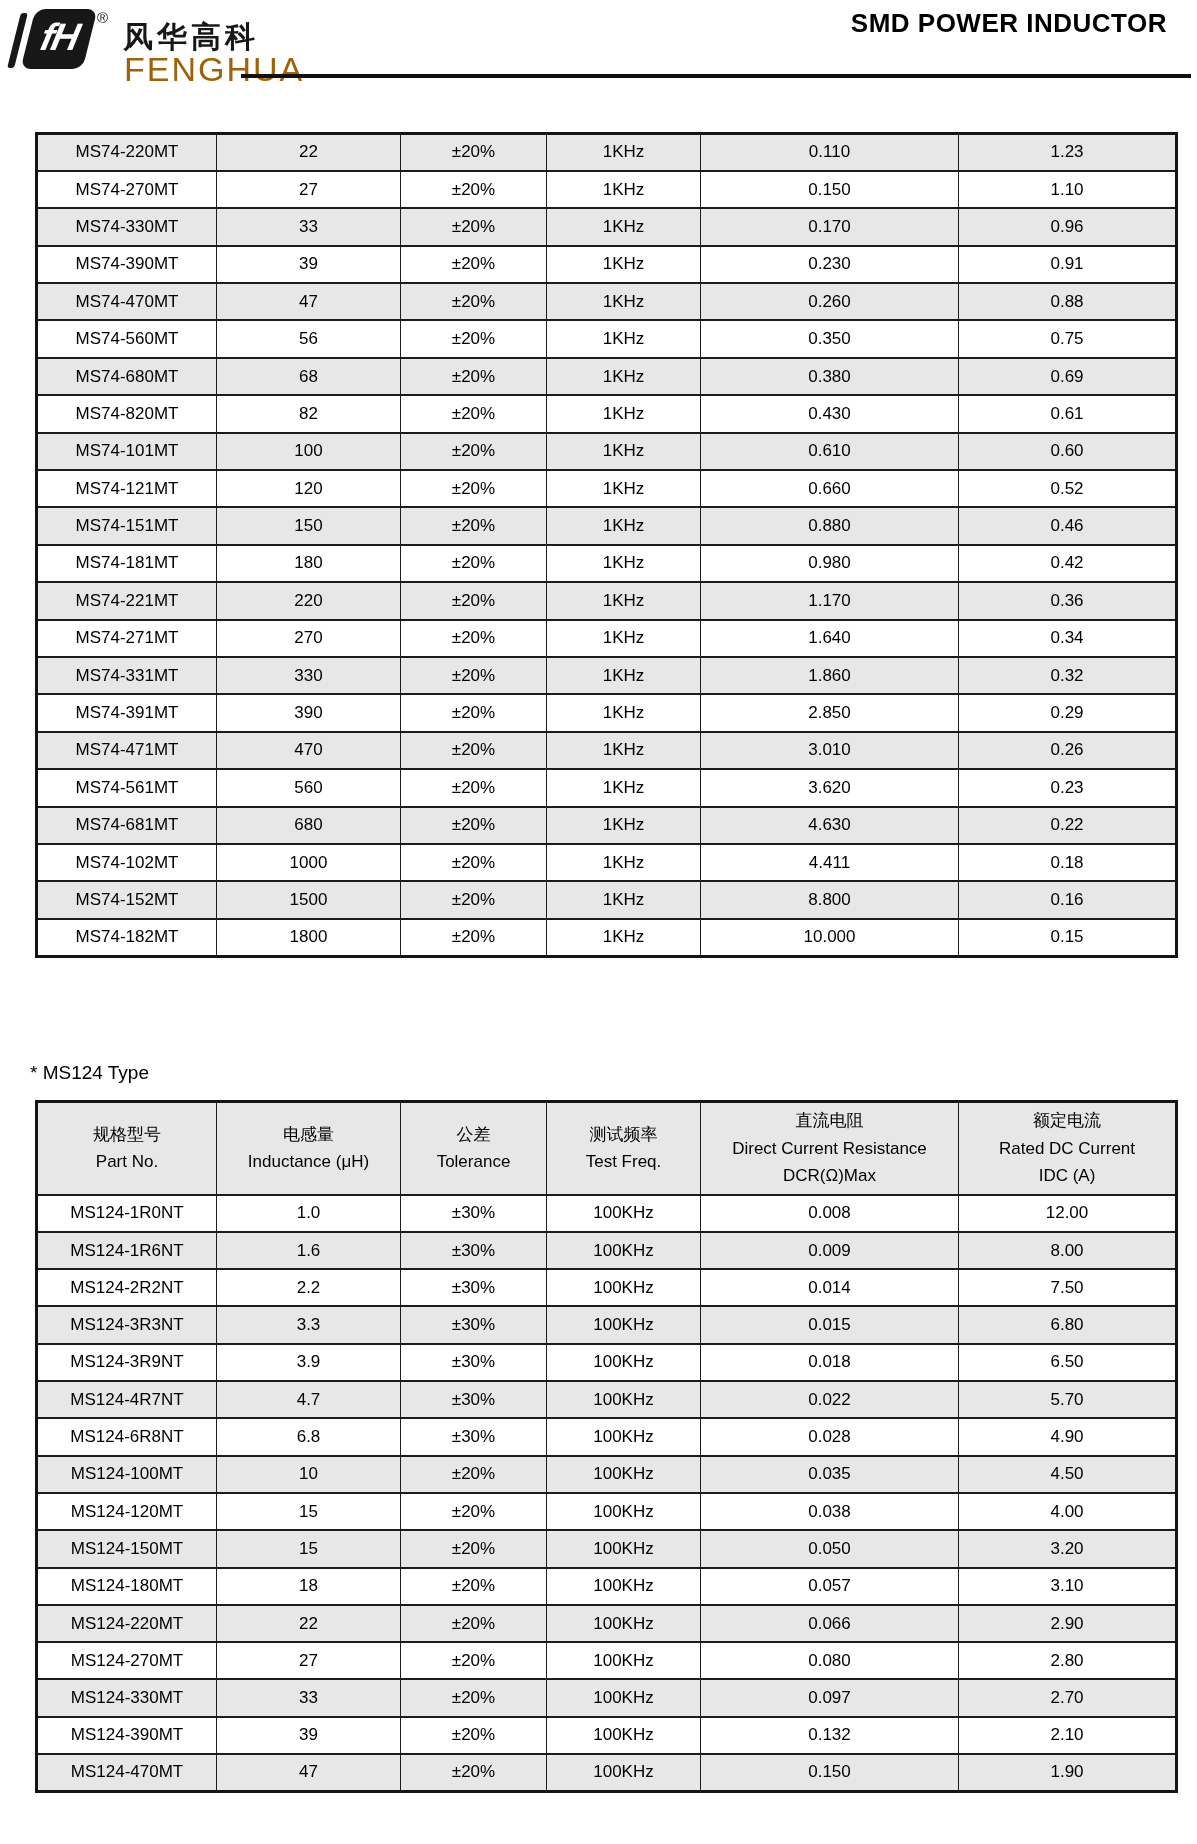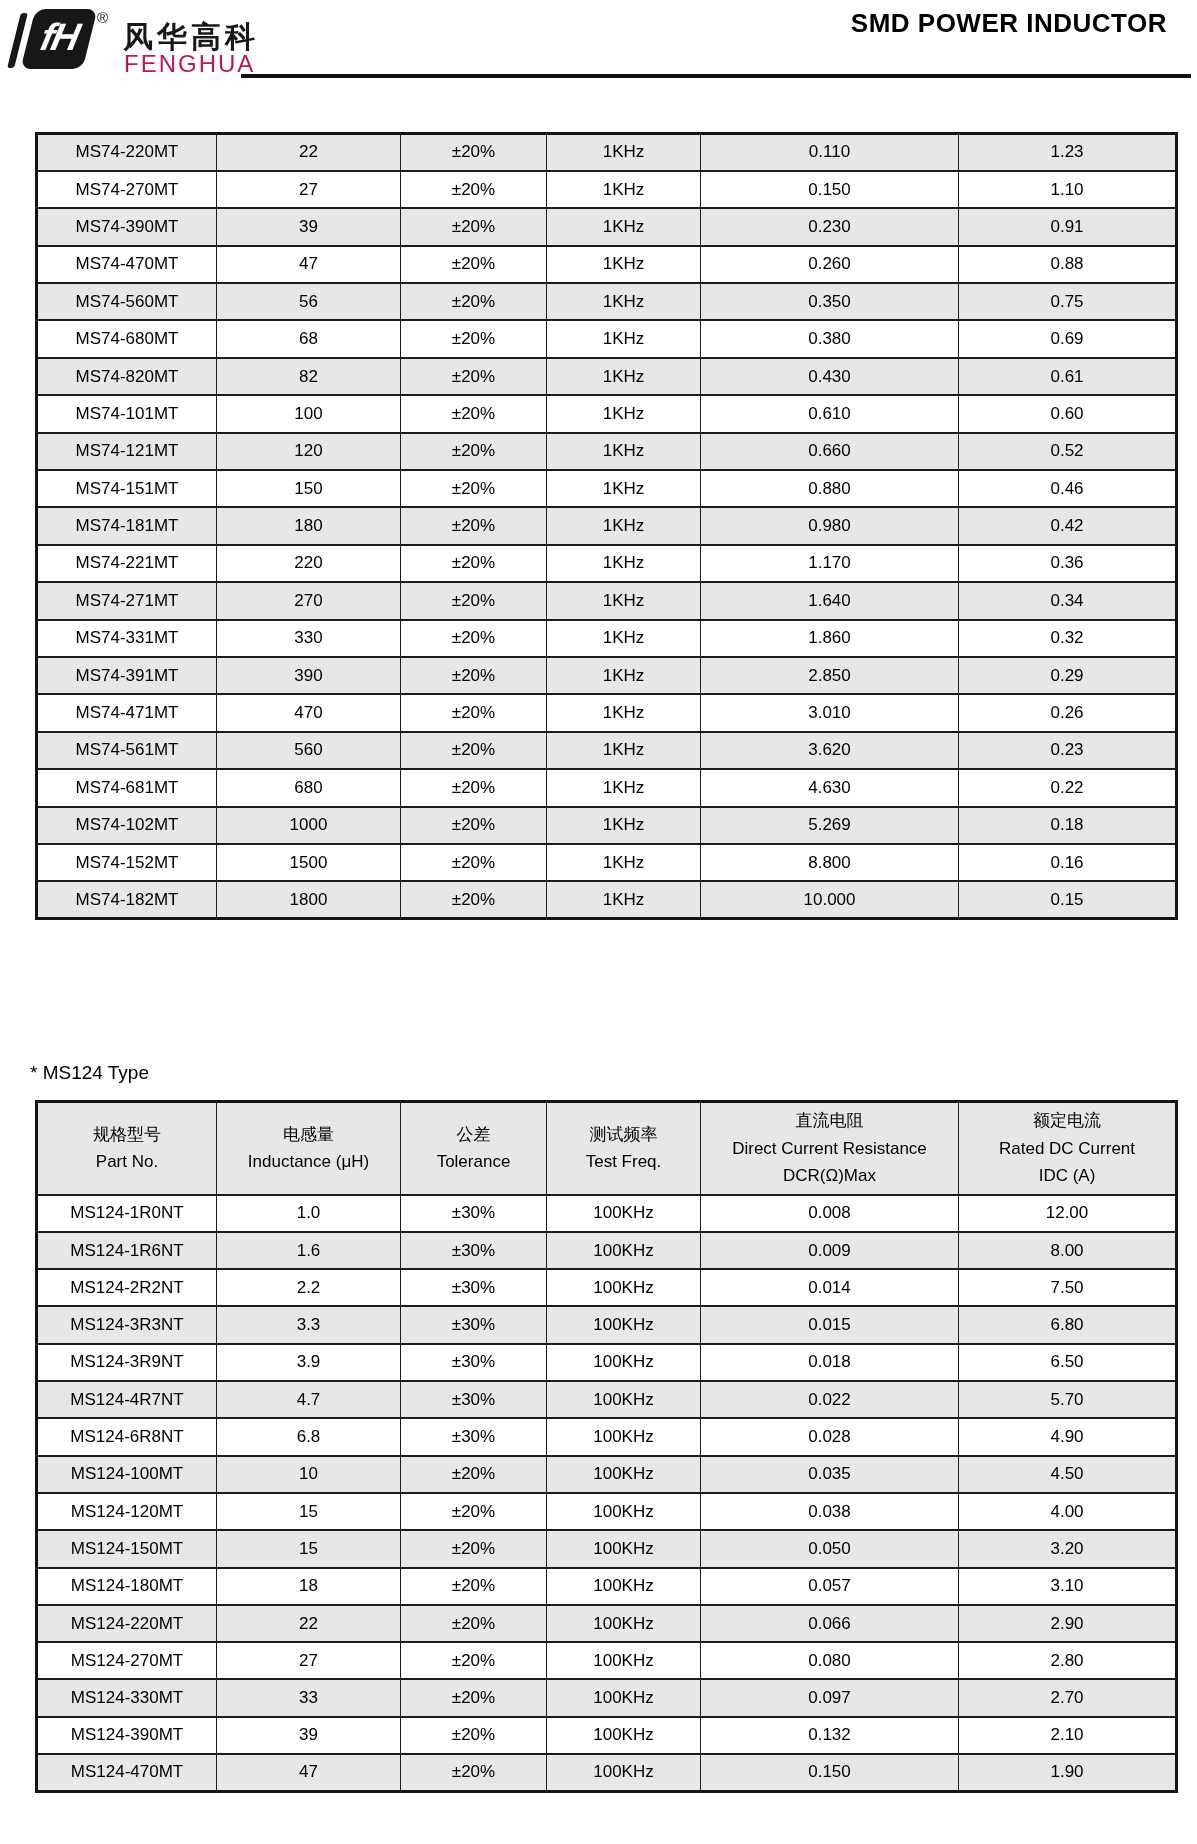--- a/index.html
+++ b/index.html
@@ -11,22 +11,22 @@
   .logo-slash { position:absolute; left:14px; top:13px; width:7px; height:55px;
                 background:#171717; border-radius:3px; transform:skewX(-14deg); }
   .logo-mark  { position:absolute; left:28px; top:9px; width:62px; height:60px;
                 background:#171717; border-radius:10px; transform:skewX(-14deg);
                 display:flex; align-items:center; justify-content:center; }
   .logo-fh    { color:#ffffff; font-style:italic; font-weight:bold; font-size:38px;
                 letter-spacing:-2px; transform:skewX(2deg); line-height:1; padding-bottom:4px; }
   .logo-reg   { position:absolute; left:97px; top:9px; font-size:15px; color:#171717; }
   .logo-cn    { position:absolute; left:123px; top:17px; font-size:30px; font-weight:bold;
                 letter-spacing:4px; color:#171717; }
-  .logo-en    { position:absolute; left:124px; top:50px; font-size:24px; letter-spacing:2px;
-                color:#be185d; }
+  .logo-en    { position:absolute; left:124px; top:50px; font-size:34px; letter-spacing:2px;
+                color:#a16207; }
   .doc-title  { position:absolute; right:30px; top:8px; font-size:26px; font-weight:bold;
                 letter-spacing:0.5px; color:#000; }
   .header-rule{ position:absolute; left:241px; top:74px; width:950px; height:4px; background:#111; }
 
   
   .section-label { position:absolute; left:30px; top:1062px; font-size:19px; color:#000; }
 
   
   .dtable { position:absolute; border-collapse:collapse; table-layout:fixed; background:#fff;
             border:3px solid #141414; }
@@ -78,20 +78,28 @@
         </tr>
         <tr>
           <td>MS74-270MT</td>
           <td>27</td>
           <td>±20%</td>
           <td>1KHz</td>
           <td>0.150</td>
           <td>1.10</td>
         </tr>
         <tr>
+          <td>MS74-330MT</td>
+          <td>33</td>
+          <td>±20%</td>
+          <td>1KHz</td>
+          <td>0.170</td>
+          <td>0.96</td>
+        </tr>
+        <tr>
           <td>MS74-390MT</td>
           <td>39</td>
           <td>±20%</td>
           <td>1KHz</td>
           <td>0.230</td>
           <td>0.91</td>
         </tr>
         <tr>
           <td>MS74-470MT</td>
           <td>47</td>
@@ -210,21 +218,21 @@
           <td>±20%</td>
           <td>1KHz</td>
           <td>4.630</td>
           <td>0.22</td>
         </tr>
         <tr>
           <td>MS74-102MT</td>
           <td>1000</td>
           <td>±20%</td>
           <td>1KHz</td>
-          <td>5.269</td>
+          <td>4.411</td>
           <td>0.18</td>
         </tr>
         <tr>
           <td>MS74-152MT</td>
           <td>1500</td>
           <td>±20%</td>
           <td>1KHz</td>
           <td>8.800</td>
           <td>0.16</td>
         </tr>

